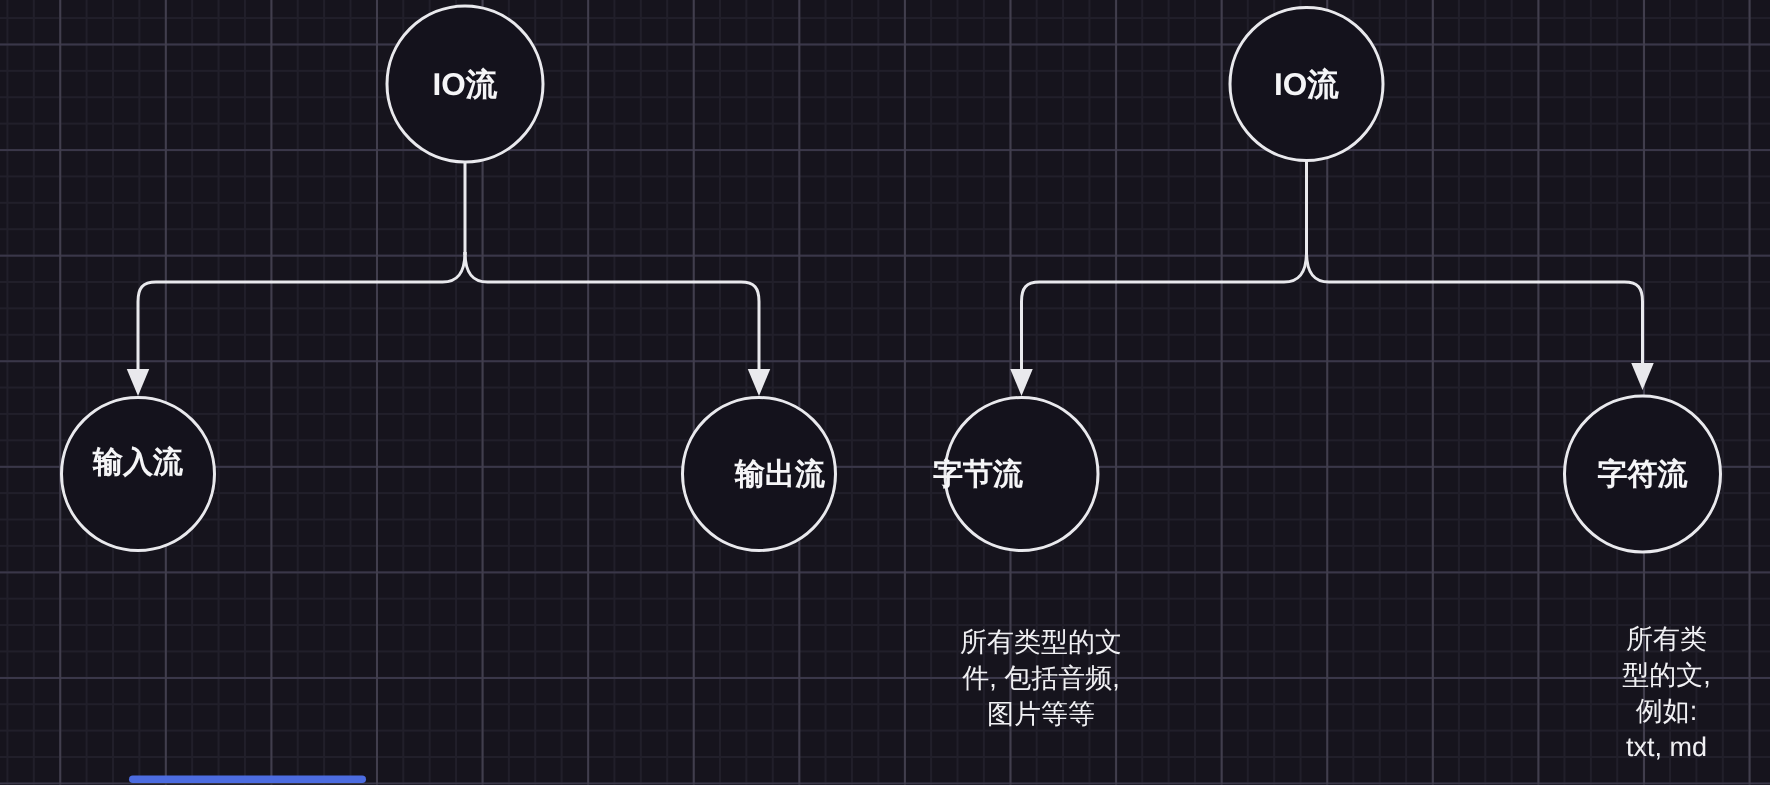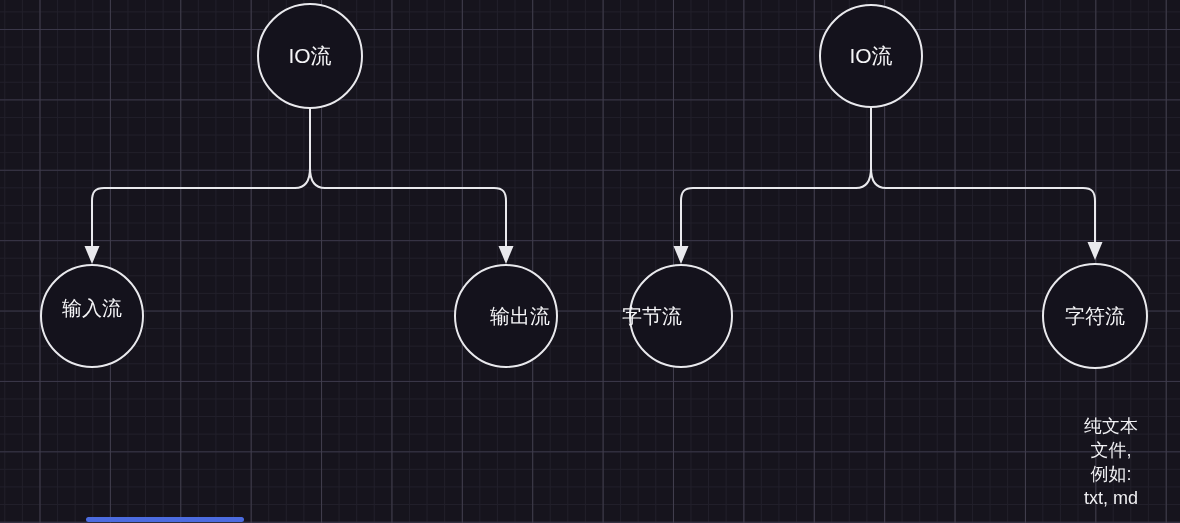--- a/index.html
+++ b/index.html
@@ -18,21 +18,21 @@
       linear-gradient(to bottom, #211f2a 1px, transparent 1px);
     background-size:70.4px 70.4px, 70.4px 70.4px, 17.6px 17.6px, 17.6px 17.6px;
     background-position:39.5px 0, 0 29px, 4.3px 0, 0 11.4px;
   }
   svg.diagram-layer{position:absolute;left:0;top:0;}
   .shape{stroke:#e9e9ed;stroke-width:2;fill:none;}
   .node-circle{fill:#14121c;stroke:#e9e9ed;stroke-width:2;}
   .arrowhead{fill:#e9e9ed;stroke:none;}
   .node-label{
     position:absolute;transform:translate(-50%,-50%);
-    color:#f5f5f7;font-size:20px;white-space:nowrap;text-align:left;
+    color:#f5f5f7;font-size:20px;white-space:nowrap;text-align:left;font-weight:bold;
   }
   .root-label{font-size:21px;}
   .vlabel{
     position:absolute;width:24px;color:#f0f0f3;font-size:21px;
     line-height:26px;word-break:break-all;text-align:center;
   }
   .caption{
     position:absolute;transform:translateX(-50%);color:#f0f0f3;
     font-size:18px;line-height:24px;text-align:center;white-space:pre-line;
   }
@@ -71,17 +71,20 @@
 
 
   <div class="node-label root-label" style="left:310px;top:56px">IO流</div>
   <div class="node-label" style="left:92px;top:308px">输入流</div>
   <div class="node-label" style="left:520px;top:316px">输出流</div>
 
   <div class="node-label root-label" style="left:871px;top:56px">IO流</div>
   <div class="node-label" style="left:652px;top:316px">字节流</div>
   <div class="node-label" style="left:1095px;top:316px">字符流</div>
 
-  <div class="caption" style="left:1111px;top:414px">纯文本文件,
+  <div class="caption" style="left:694px;top:416px">所有类型的文
+件, 包括音频,
+图片等等</div>
+  <div class="caption" style="left:1111px;top:414px">所有类型的文,
 例如: txt, md</div>
 
   <div class="hscrollbar"></div>
 </div>
 
 </body></html>

